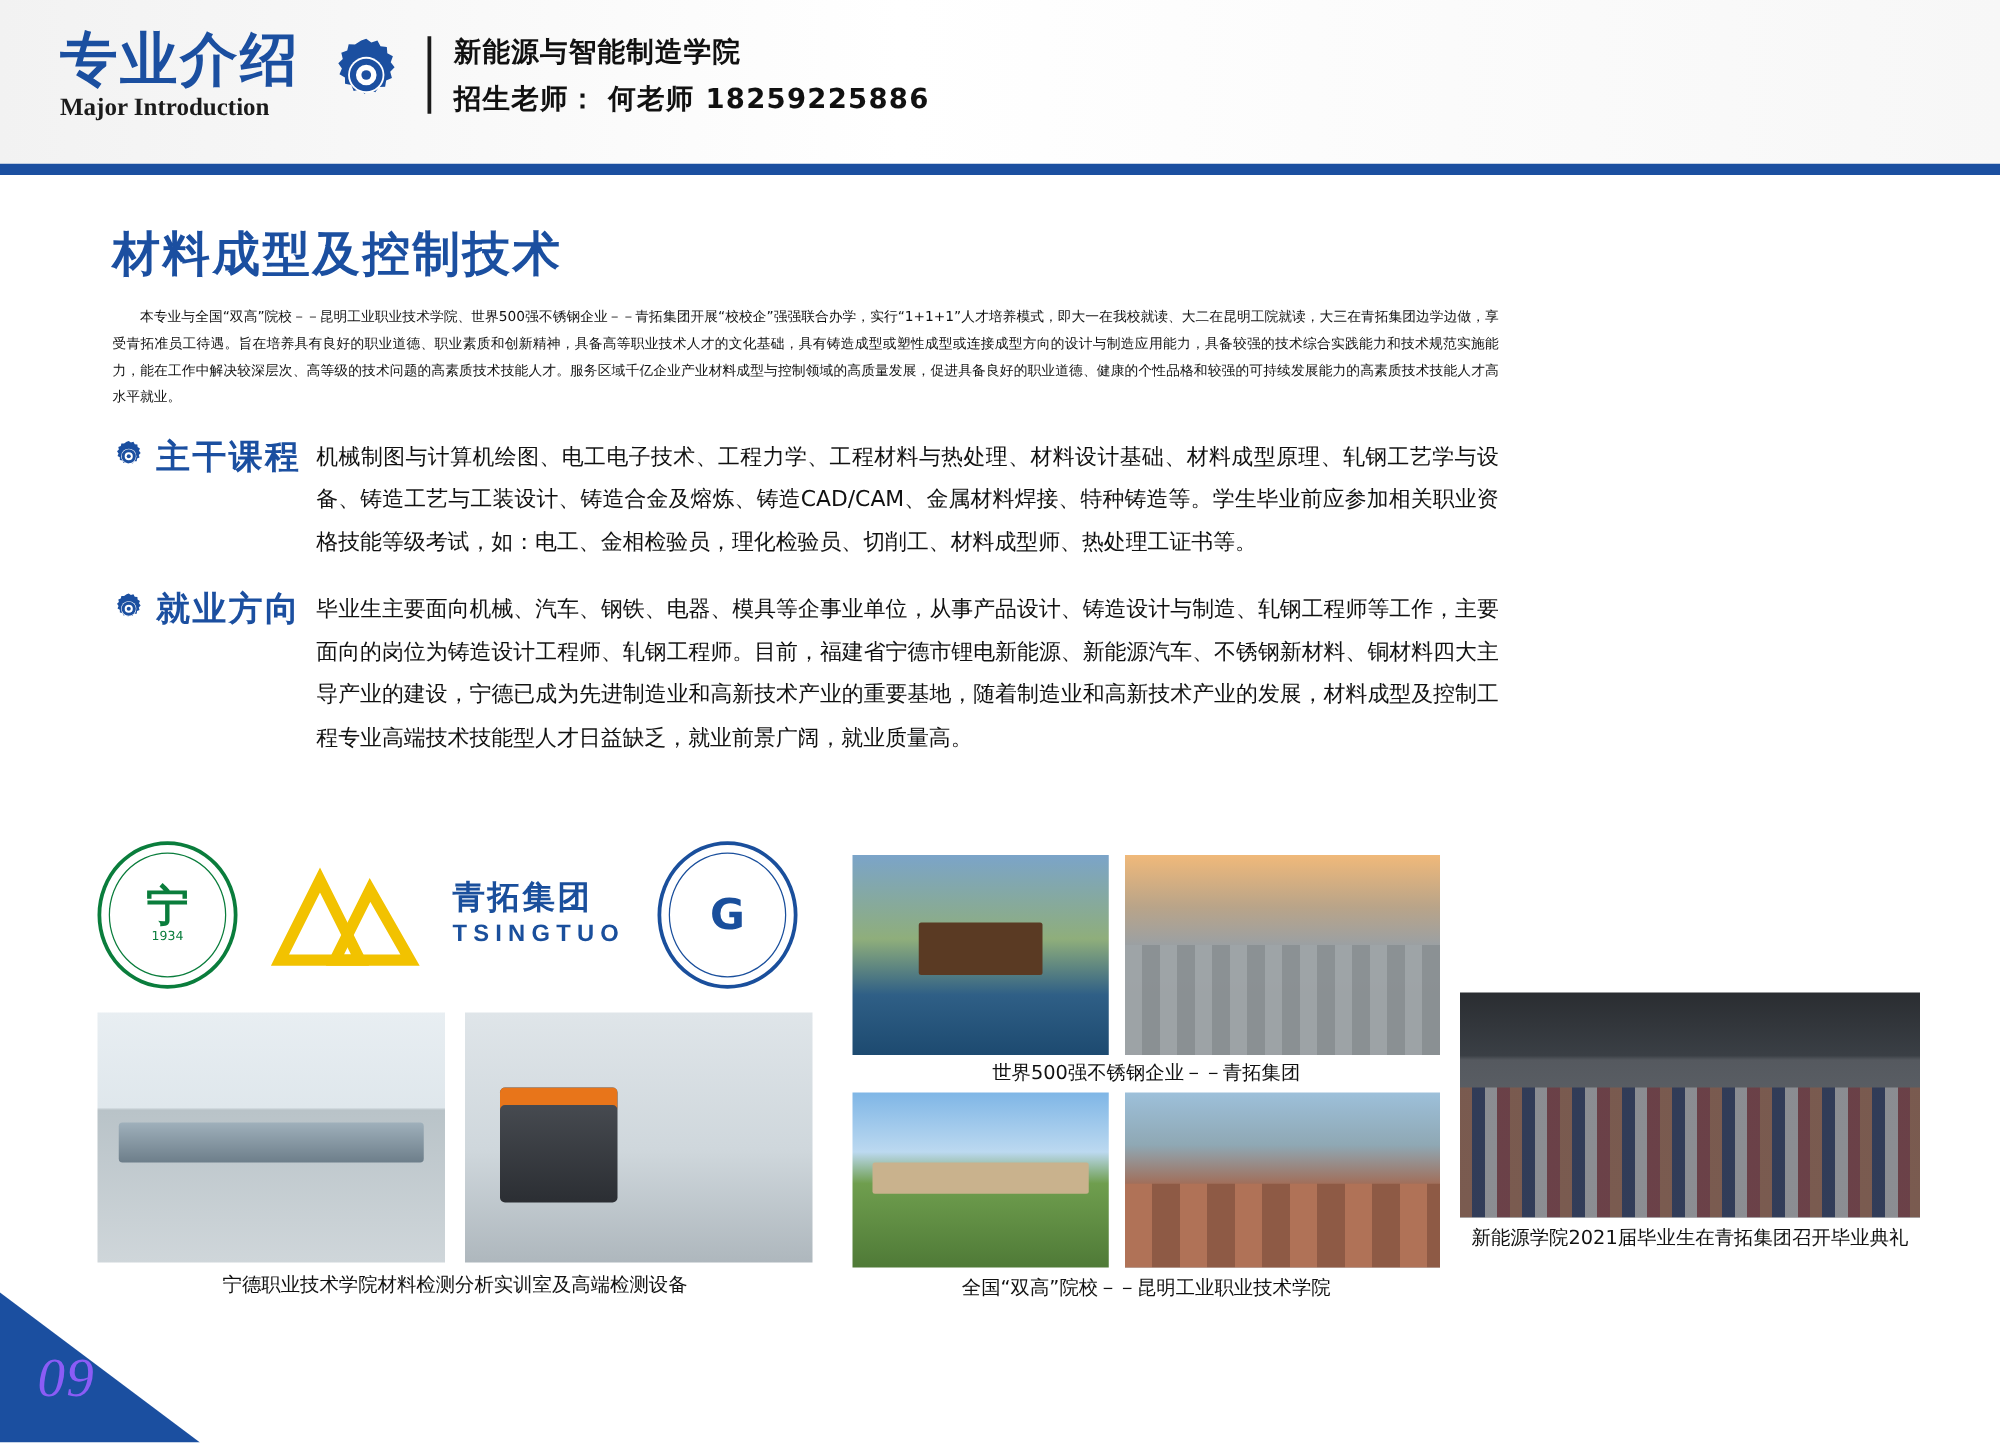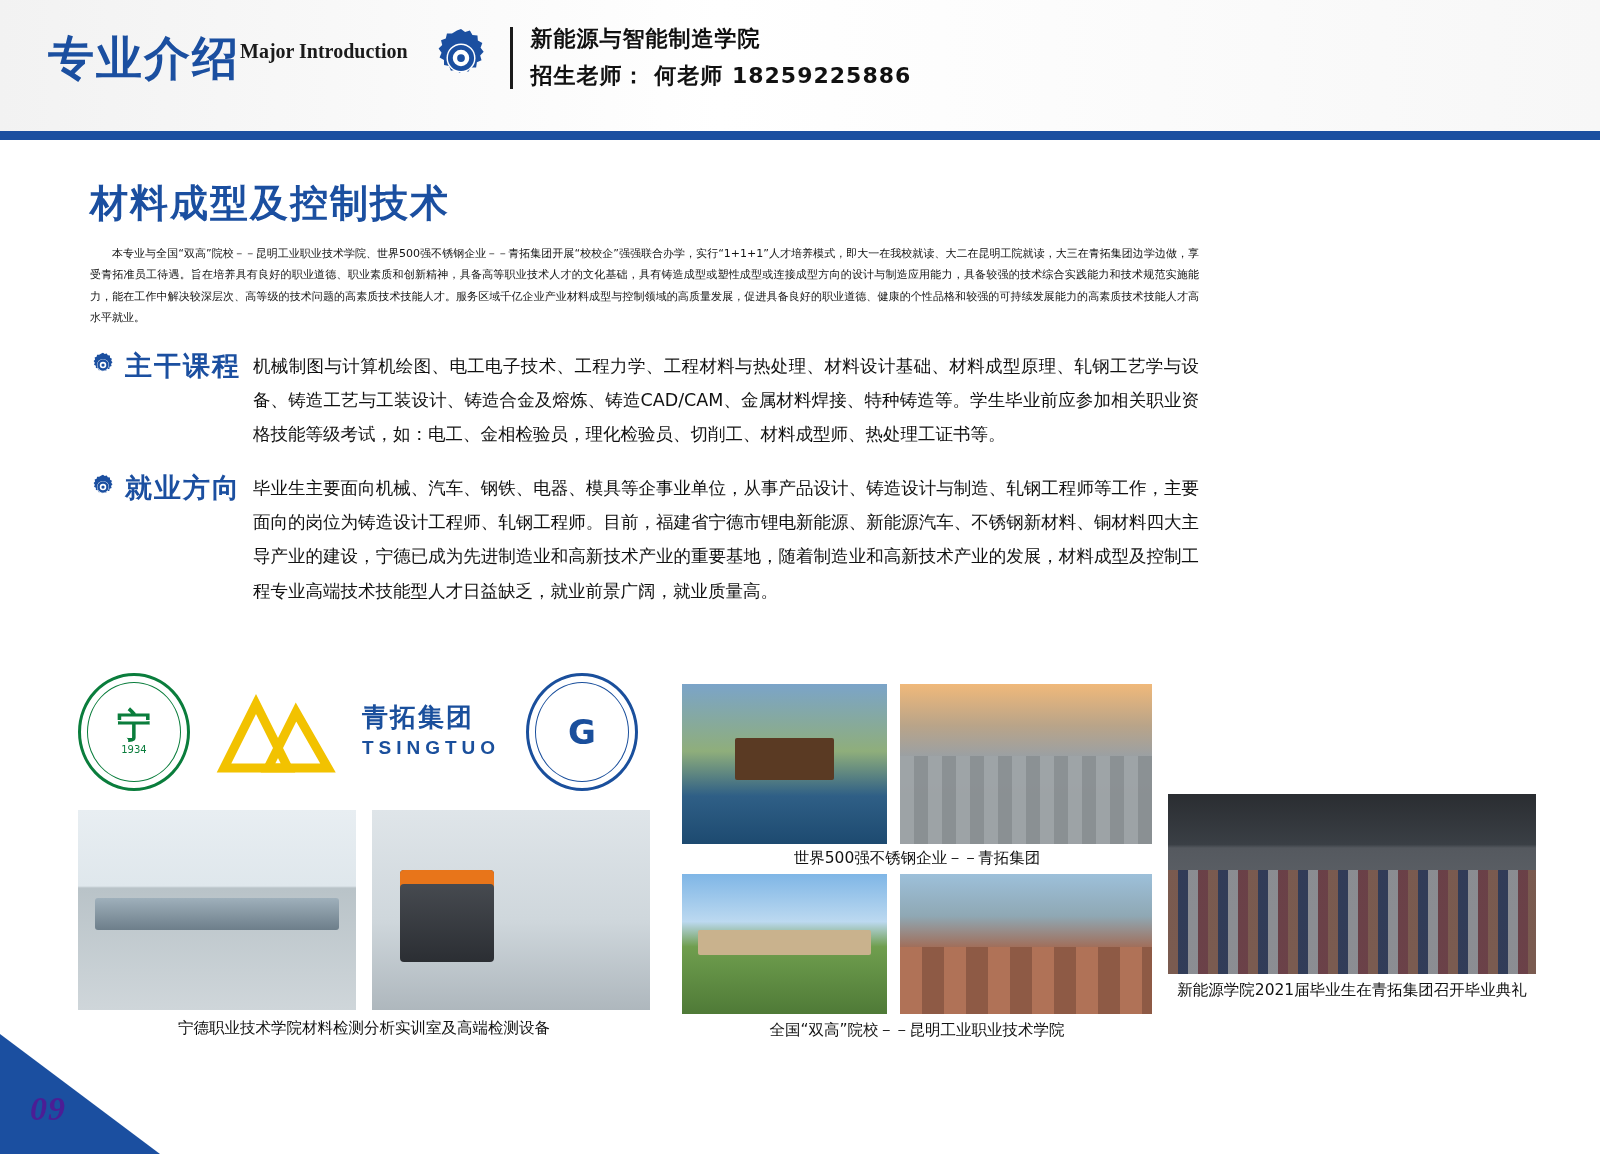--- a/index.html
+++ b/index.html
@@ -12,21 +12,21 @@
   }
   
   .header{
     position:absolute;left:0;top:0;width:1600px;height:131px;
     background:linear-gradient(90deg,#f2f2f2 0%,#ffffff 45%,#f7f7f7 100%);
   }
   .header-inner{
     position:absolute;left:48px;top:24px;display:flex;align-items:center;
   }
   .major-title{
-    display:flex;flex-direction:row;justify-content:space-between;
+    display:flex;flex-direction:column;justify-content:space-between;
     line-height:1;
   }
   .major-title .cn{
     font-size:46px;font-weight:bold;color:#1b4fa0;letter-spacing:2px;
     font-family:"DejaVu Sans",sans-serif;
   }
   .major-title .en{
     font-size:20px;font-weight:bold;color:#1b1b1b;margin-top:6px;
     font-family:"Liberation Serif",serif;
   }
@@ -165,21 +165,21 @@
       #7b5a4e 0 10px,#2f3a57 10px 20px,#8d8f94 20px 30px,#6b3f46 30px 40px);
     opacity:.95;
   }
   
   .corner{
     position:absolute;left:0;bottom:0;width:0;height:0;
     border-left:160px solid #1b4fa0;border-top:120px solid transparent;
   }
   .pageno{
     position:absolute;left:30px;bottom:26px;
-    color:#4c1d95;font-size:34px;font-style:italic;font-weight:bold;
+    color:#8b5cf6;font-size:44px;font-style:italic;font-weight:normal;
     font-family:"Liberation Serif",serif;letter-spacing:1px;
   }
 </style>
 </head>
 <body>
 
 <div class="header">
   <div class="header-inner">
     <div class="major-title">
       <span class="cn">专业介绍</span>

